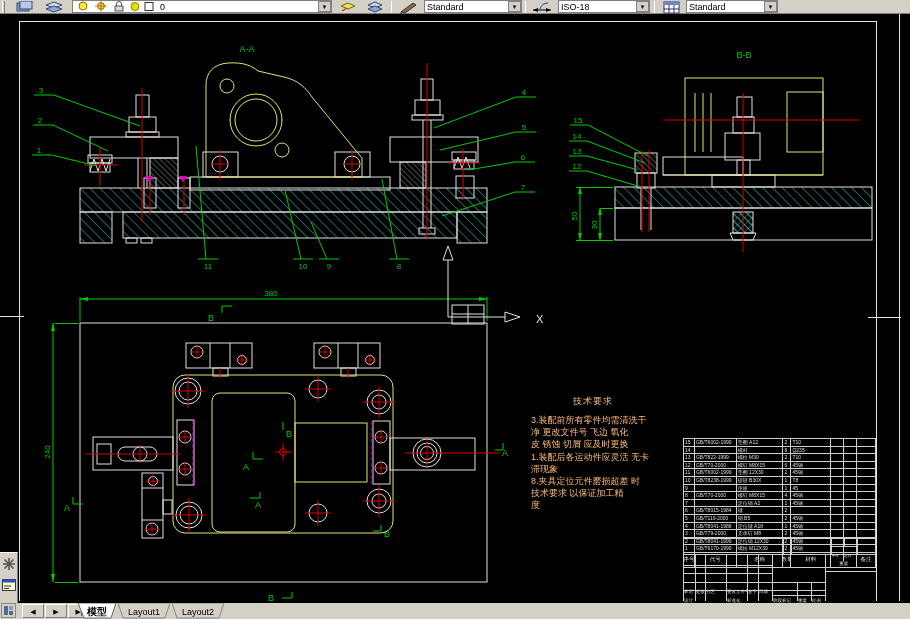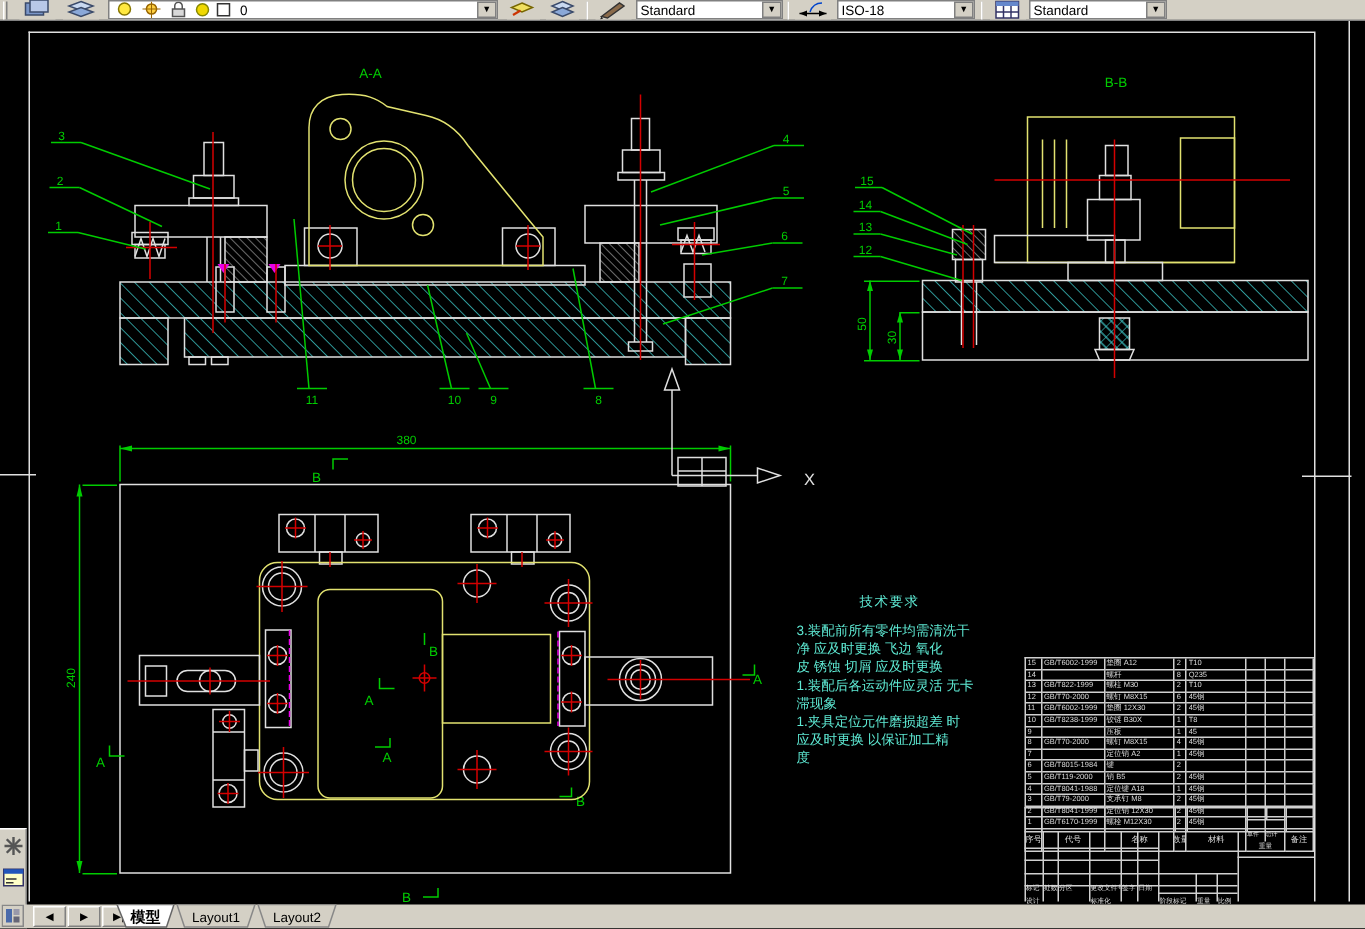--- a/index.html
+++ b/index.html
@@ -5,21 +5,21 @@
   * { margin:0; padding:0; box-sizing:border-box; }
   body { width:910px; height:619px; position:relative; overflow:hidden; background:#000; font-family:"Liberation Sans",sans-serif; }
   #toolbar { position:absolute; left:0; top:0; width:910px; height:14px; background:#d4d0c5; border-bottom:1px solid #808080; }
   .tb-item { position:absolute; top:0; }
   .grip { width:3px; height:12px; border-left:1px solid #fff; border-right:1px solid #808080; left:2px; top:1px; }
   .tbtn { height:13px; background:#d4d0c5; }
   .combo { background:#fff; border:1px solid #808080; height:13px; font-size:9px; color:#000; display:flex; align-items:center; padding-left:2px; }
   .combo .arrowbtn { margin-left:auto; width:13px; height:11px; background:#d4d0c5; border:1px solid #808080; font-size:6px; display:flex; align-items:center; justify-content:center; color:#000; }
   .sep { width:1px; height:12px; background:#9a9a9a; border-right:1px solid #fff; top:1px; }
   #canvas { position:absolute; left:0; top:14px; width:910px; height:589px; background:#000; }
-  #notes { position:absolute; left:531px; top:381px; width:130px; color:#5eead4; }
+  #notes { position:absolute; left:531px; top:381px; width:130px; color:#fdba74; }
   #notes .ntitle { font-size:9px; letter-spacing:1px; margin-left:42px; margin-bottom:6px; }
   #notes .nline { font-size:9px; line-height:12.2px; white-space:nowrap; }
   #plist { position:absolute; left:683px; top:424px; width:193px; height:114px; border-top:1px solid #d0d0d0; border-left:1px solid #d0d0d0; }
   .prow { display:flex; height:7.6px; }
   .pcell { border-right:1px solid #d0d0d0; border-bottom:1px solid #d0d0d0; color:#ddd; font-size:5px; line-height:6px; overflow:hidden; white-space:nowrap; padding-left:1px; }
   #phead { position:absolute; left:683px; top:538px; width:193px; height:16px; border-left:1px solid #d0d0d0; display:flex; color:#ddd; }
   .hcell { border-right:1px solid #d0d0d0; border-bottom:1px solid #d0d0d0; font-size:5.5px; display:flex; align-items:center; justify-content:center; overflow:hidden; white-space:nowrap; }
   .tb-label { position:absolute; color:#ddd; font-size:4.5px; white-space:nowrap; overflow:hidden; }
   #ldock { position:absolute; left:0; top:552px; width:18px; height:67px; background:#d4d0c5; border-top:1px solid #fff; border-right:1px solid #808080; }
   .dicon { position:absolute; left:2px; width:14px; height:14px; }
@@ -508,26 +508,26 @@
     <line x1="811.5" y1="582" x2="811.5" y2="601"></line>
     <line x1="772" y1="595.5" x2="825" y2="595.5"></line>
     <line x1="825" y1="571.5" x2="876" y2="571.5"></line>
   </g>
 </svg>
 
 <div id="notes">
   <div class="ntitle">技术要求</div>
   <div id="notes-lines">
         <div class="nline">3.装配前所有零件均需清洗干</div>
-        <div class="nline">净 应及时更换 飞边 氧化</div>
+        <div class="nline">净 更改文件号 飞边 氧化</div>
         <div class="nline">皮 锈蚀 切屑 应及时更换</div>
         <div class="nline">1.装配后各运动件应灵活 无卡</div>
         <div class="nline">滞现象</div>
-        <div class="nline">1.夹具定位元件磨损超差 时</div>
-        <div class="nline">应及时更换 以保证加工精</div>
+        <div class="nline">8.夹具定位元件磨损超差 时</div>
+        <div class="nline">技术要求 以保证加工精</div>
         <div class="nline">度</div>
       </div>
 </div>
 
 <div id="plist">
       <div class="prow">
         <div class="pcell" style="width: 11px;">15</div>
         <div class="pcell" style="width: 42px;">GB/T6002-1999</div>
         <div class="pcell" style="width: 47px;">垫圈 A12</div>
         <div class="pcell" style="width: 8px;">2</div>

